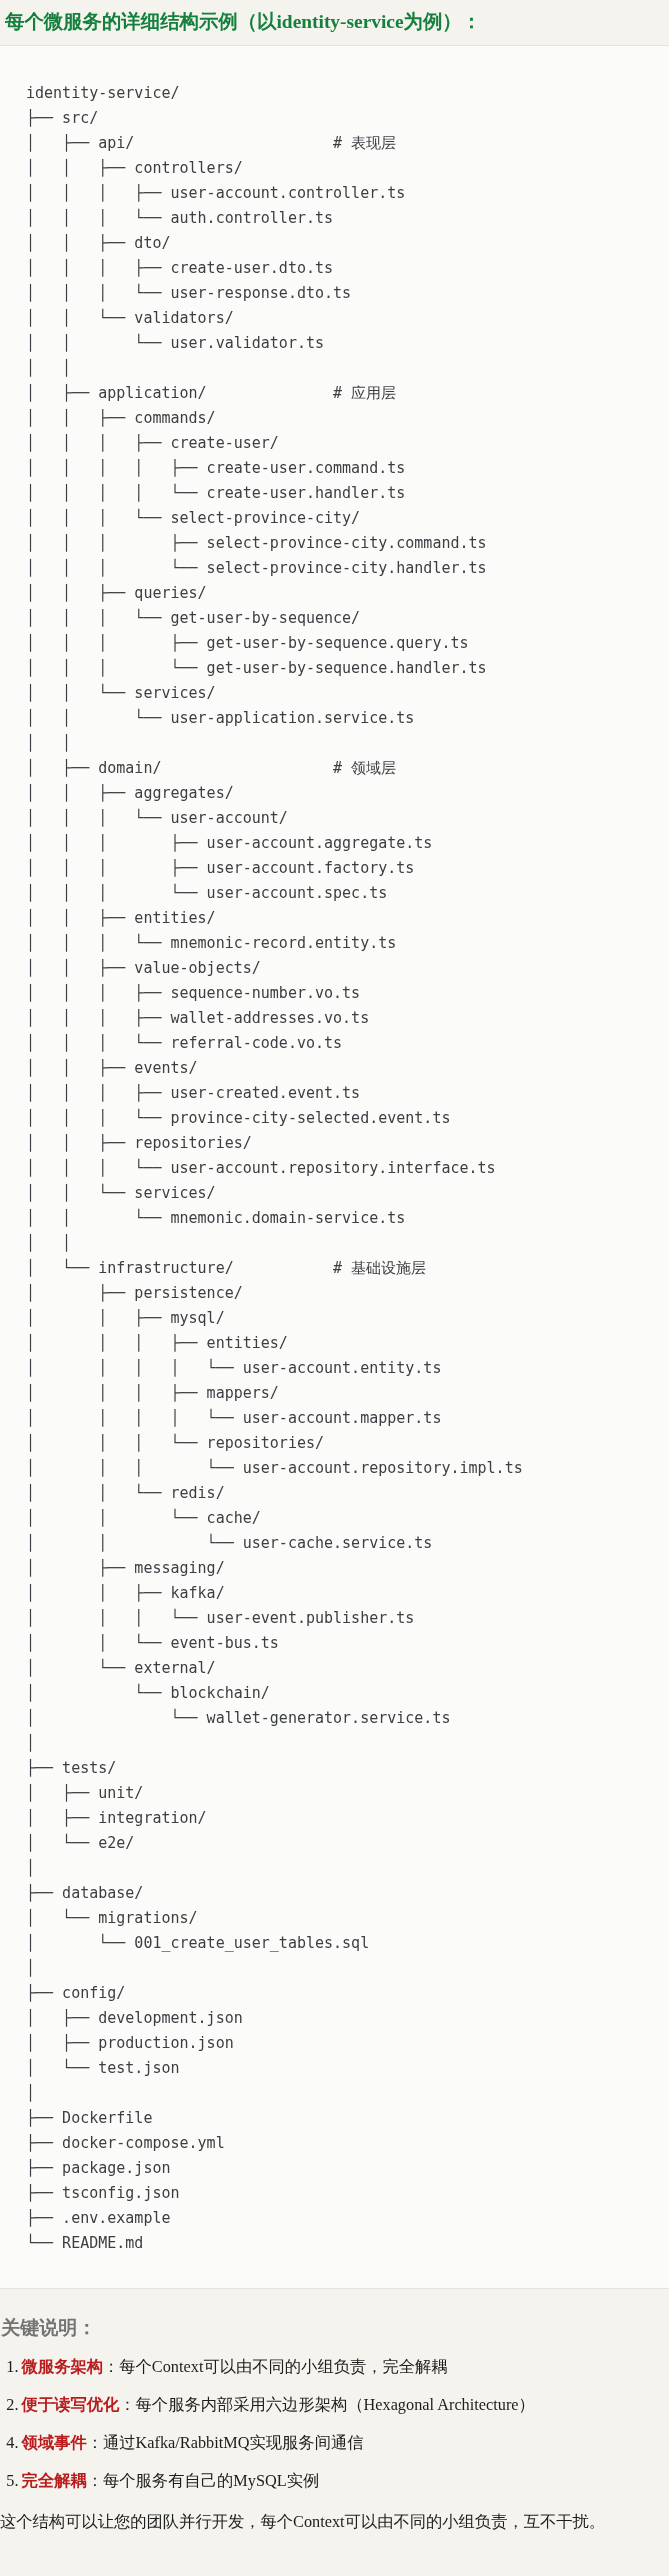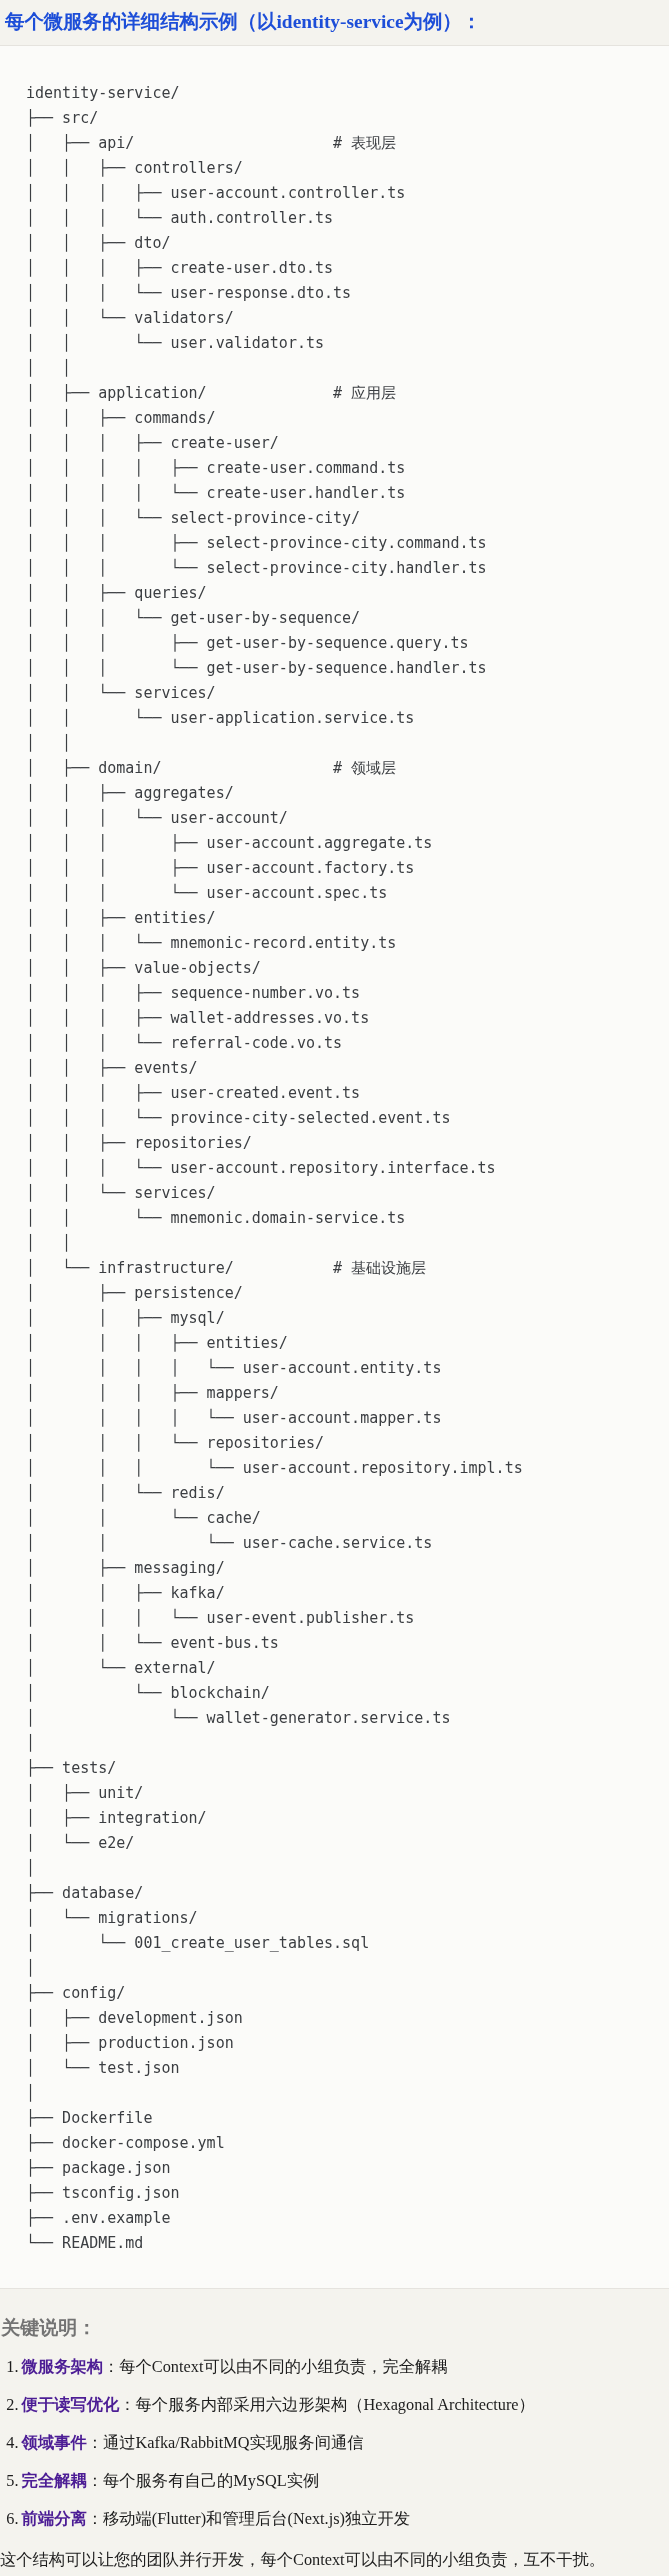--- a/index.html
+++ b/index.html
@@ -11,21 +11,21 @@
     color: #191919;
   }
   .page { width: 669px; }
 
   .title {
     font-size: 19.4px;
     font-weight: 700;
     margin: 0;
     padding: 7.5px 7.5px 10px 5px;
     line-height: 1.4;
-    color: #1d4ed8;
+    color: #15803d;
     font-family: "Liberation Serif", serif;
   }
 
   .code-block {
     background: #fbfbf9;
     border-top: 0.6px solid #e5e3de;
     border-bottom: 0.6px solid #e5e3de;
     padding: 19px 10px 16.3px 10px;
     overflow: hidden;
   }
@@ -46,21 +46,21 @@
     color: #737373;
     line-height: 1.4;
   }
   .note-item {
     margin: 13.8px 0 0 6.3px;
     font-size: 16.3px;
     line-height: 24px;
     color: #1d1d1d;
   }
   .note-item .num { margin-right: 3.1px; }
-  .note-item .term { font-weight: 700; color: #4c1d95; }
+  .note-item .term { font-weight: 700; color: #b91c1c; }
   .footer-note {
     margin: 17.5px 0 0 0;
     font-size: 16.3px;
     line-height: 24px;
     color: #1d1d1d;
   }
 </style>
 </head>
 <body>
 
@@ -163,19 +163,18 @@
 
     <div class="note-item"><span class="num">1.</span><span class="term">微服务架构</span><span class="colon">：</span><span class="desc">每个Context可以由不同的小组负责，完全解耦</span></div>
 
     <div class="note-item"><span class="num">2.</span><span class="term">便于读写优化</span><span class="colon">：</span><span class="desc">每个服务内部采用六边形架构（Hexagonal Architecture）</span></div>
 
 
     <div class="note-item"><span class="num">4.</span><span class="term">领域事件</span><span class="colon">：</span><span class="desc">通过Kafka/RabbitMQ实现服务间通信</span></div>
 
     <div class="note-item"><span class="num">5.</span><span class="term">完全解耦</span><span class="colon">：</span><span class="desc">每个服务有自己的MySQL实例</span></div>
 
-    <div class="note-item"><span class="num">6.</span><span class="term">前端分离</span><span class="colon">：</span><span class="desc">移动端(Flutter)和管理后台(Next.js)独立开发</span></div>
 
     <p class="footer-note">这个结构可以让您的团队并行开发，每个Context可以由不同的小组负责，互不干扰。</p>
   </div>
 
 </div>
 
 
 </body></html>

